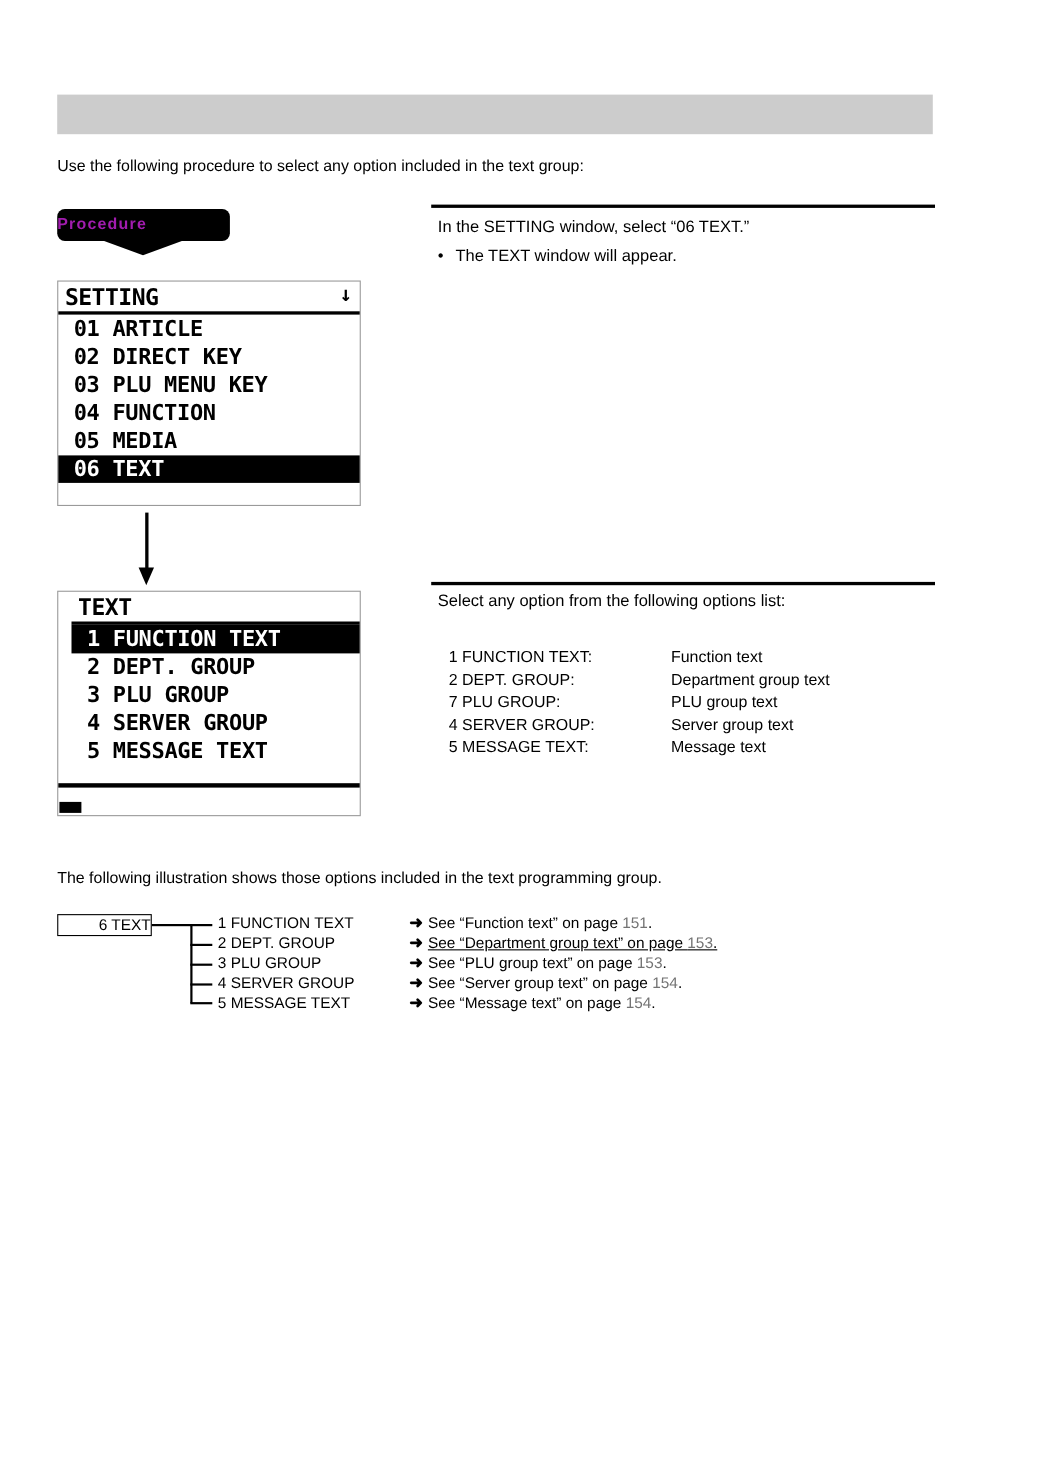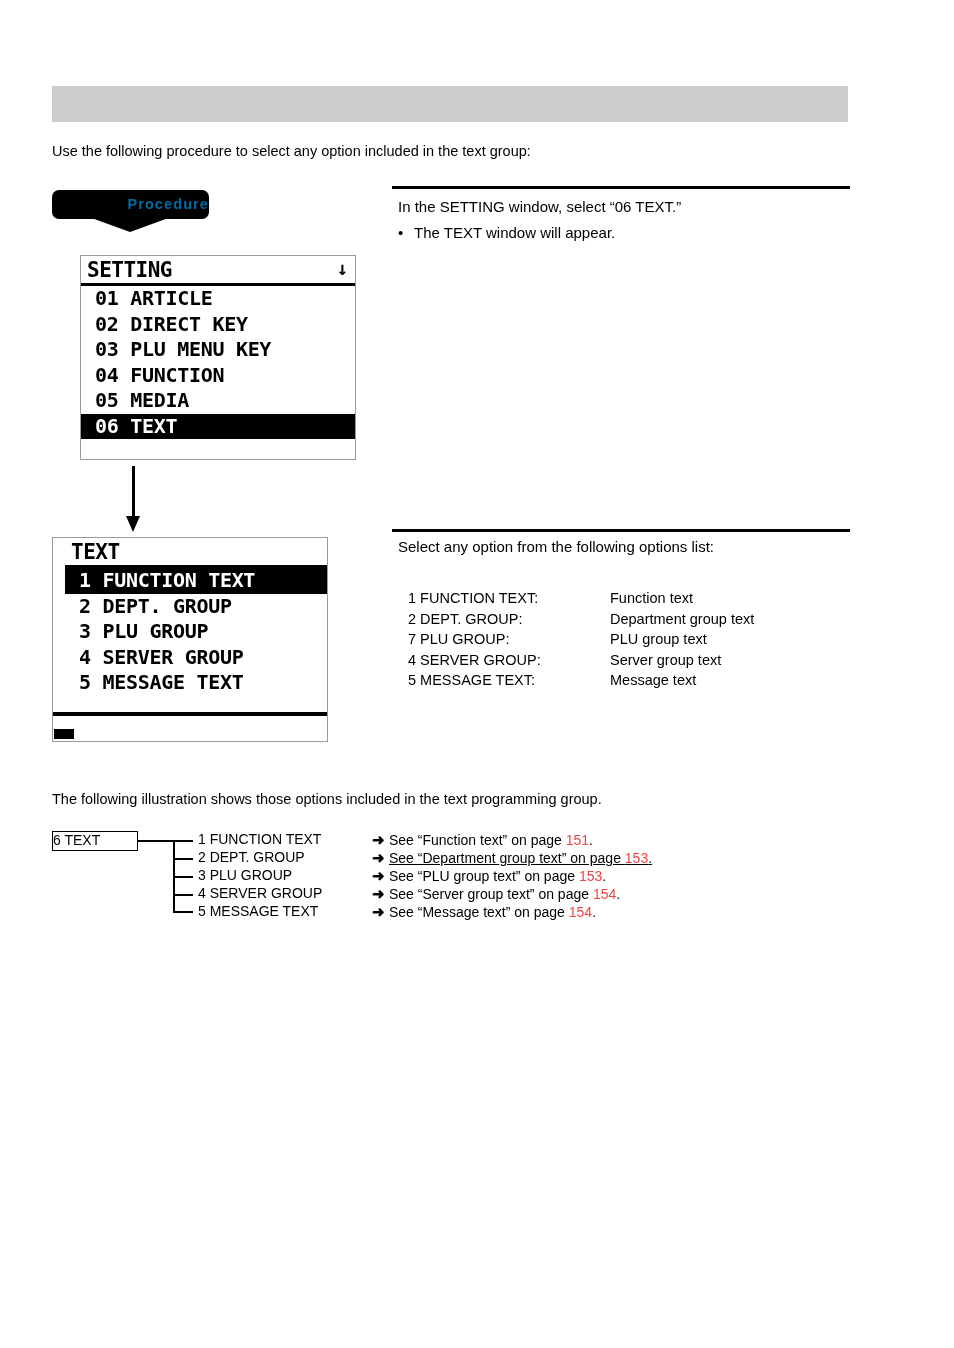--- a/index.html
+++ b/index.html
@@ -71,22 +71,22 @@
     border-left: 44px solid transparent;
     border-right: 44px solid transparent;
     border-top: 16px solid #000000;
   }
   .procedure-badge .label {
     position: absolute;
     left: 0; top: 0;
     width: 157px;
     height: 29px;
     line-height: 29px;
-    text-align: right;
-    color: #0369a1;
+    text-align: left;
+    color: #a21caf;
     font-size: 14.5px;
     font-weight: bold;
     letter-spacing: 1.1px;
   }
 
   
   .rule {
     position: absolute;
     left: 392px;
     width: 458px;
@@ -129,21 +129,21 @@
   
   .lcd {
     position: absolute;
     left: 52px;
     width: 276px;
     border: 1px solid #9a9a9a;
     background: #ffffff;
     box-sizing: border-box;
     font-family: "DejaVu Sans Mono", monospace;
   }
-  #lcd-setting { top: 255px; height: 205px; margin-left: 28px; }
+  #lcd-setting { top: 255px; height: 205px; }
   #lcd-text    { top: 537px; height: 205px; padding-left: 12px; }
 
   .lcd-title {
     position: relative;
     height: 27px;
     padding: 0 6px;
     box-sizing: border-box;
   }
   .lcd-title .title-text {
     position: absolute;
@@ -251,21 +251,21 @@
   .tree-box {
     position: absolute;
     left: 0;
     top: 0;
     width: 86px;
     height: 20px;
     border: 1.6px solid #000000;
     box-sizing: border-box;
     font-size: 14px;
     line-height: 17px;
-    text-align: left;
+    text-align: right;
     background: #ffffff;
   }
   .tree-stub {
     position: absolute;
     left: 86px;
     top: 9px;
     width: 36px;
     height: 1.6px;
     background: #000000;
   }
@@ -298,21 +298,21 @@
     line-height: 17px;
     white-space: nowrap;
   }
   .tree-ref .arrow-glyph {
     display: inline-block;
     width: 17px;
     font-size: 15px;
     font-weight: bold;
   }
   .pagenum {
-    color: #ef4444;
+    color: #737373;
   }
 </style>
 </head>
 <body>
 
 <div class="header-band">
   <div class="header-band-title"></div>
 </div>
 
 <div class="intro">Use the following procedure to select any option included in the text group:</div>

